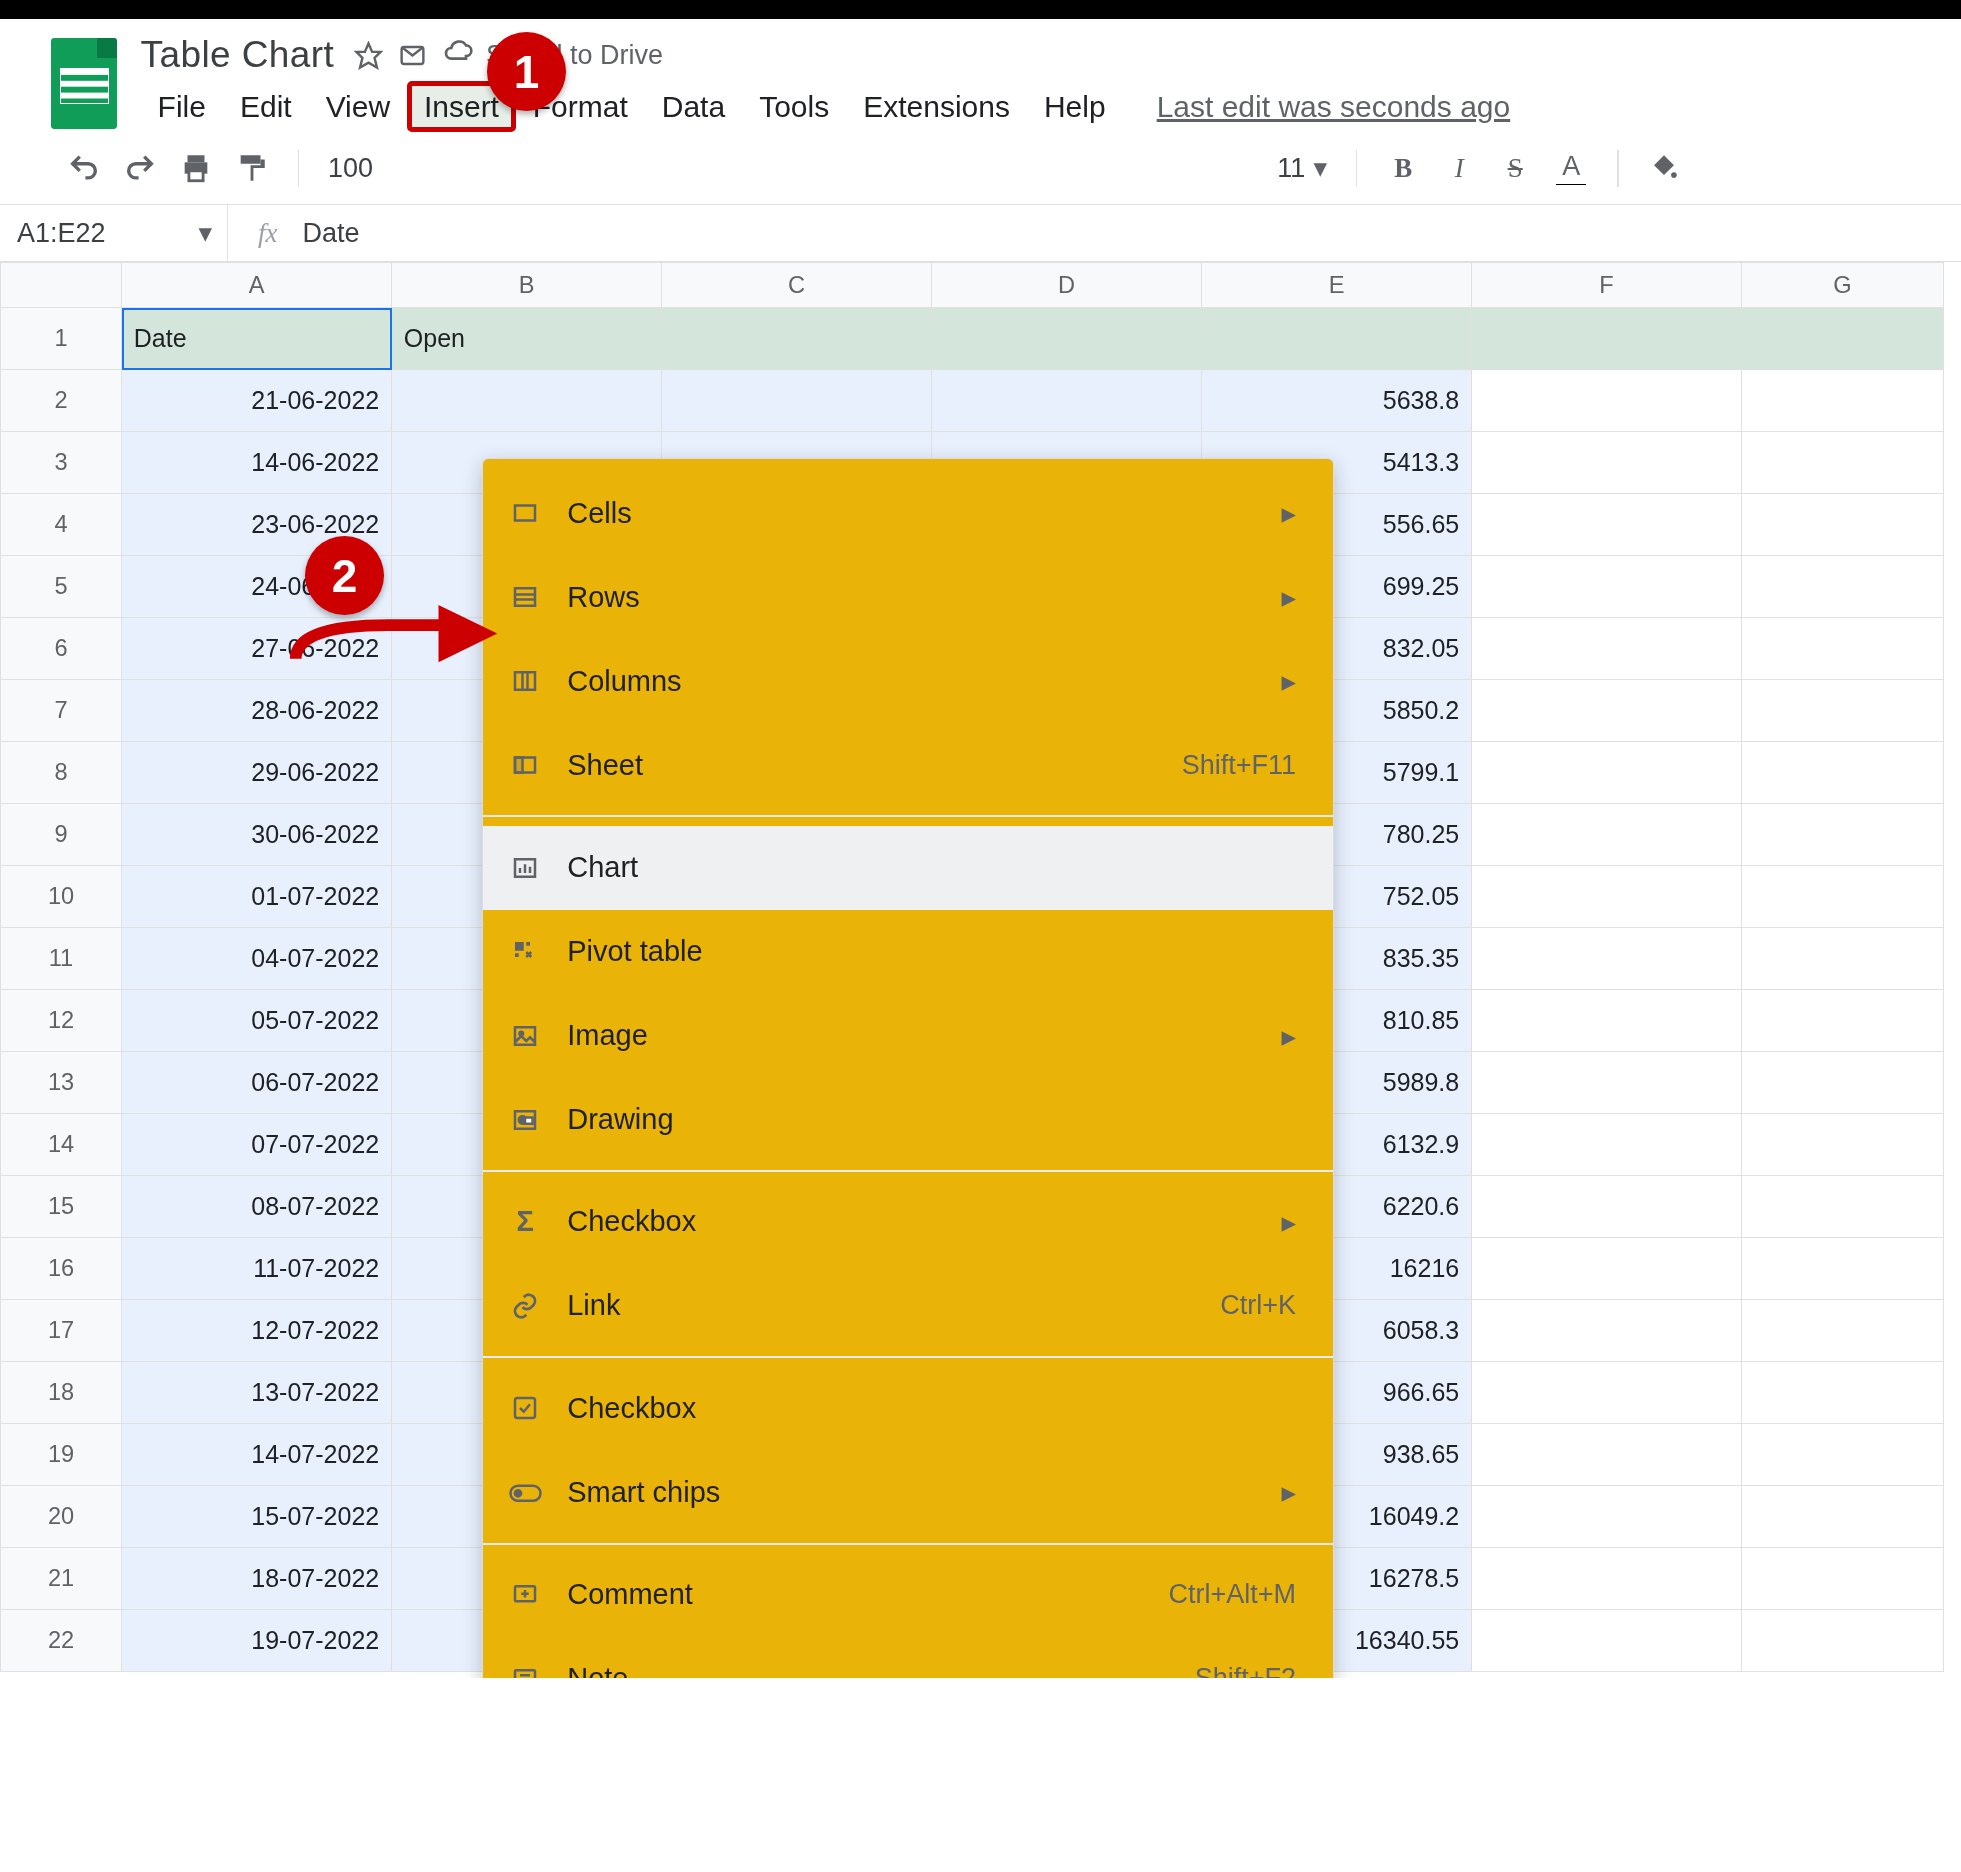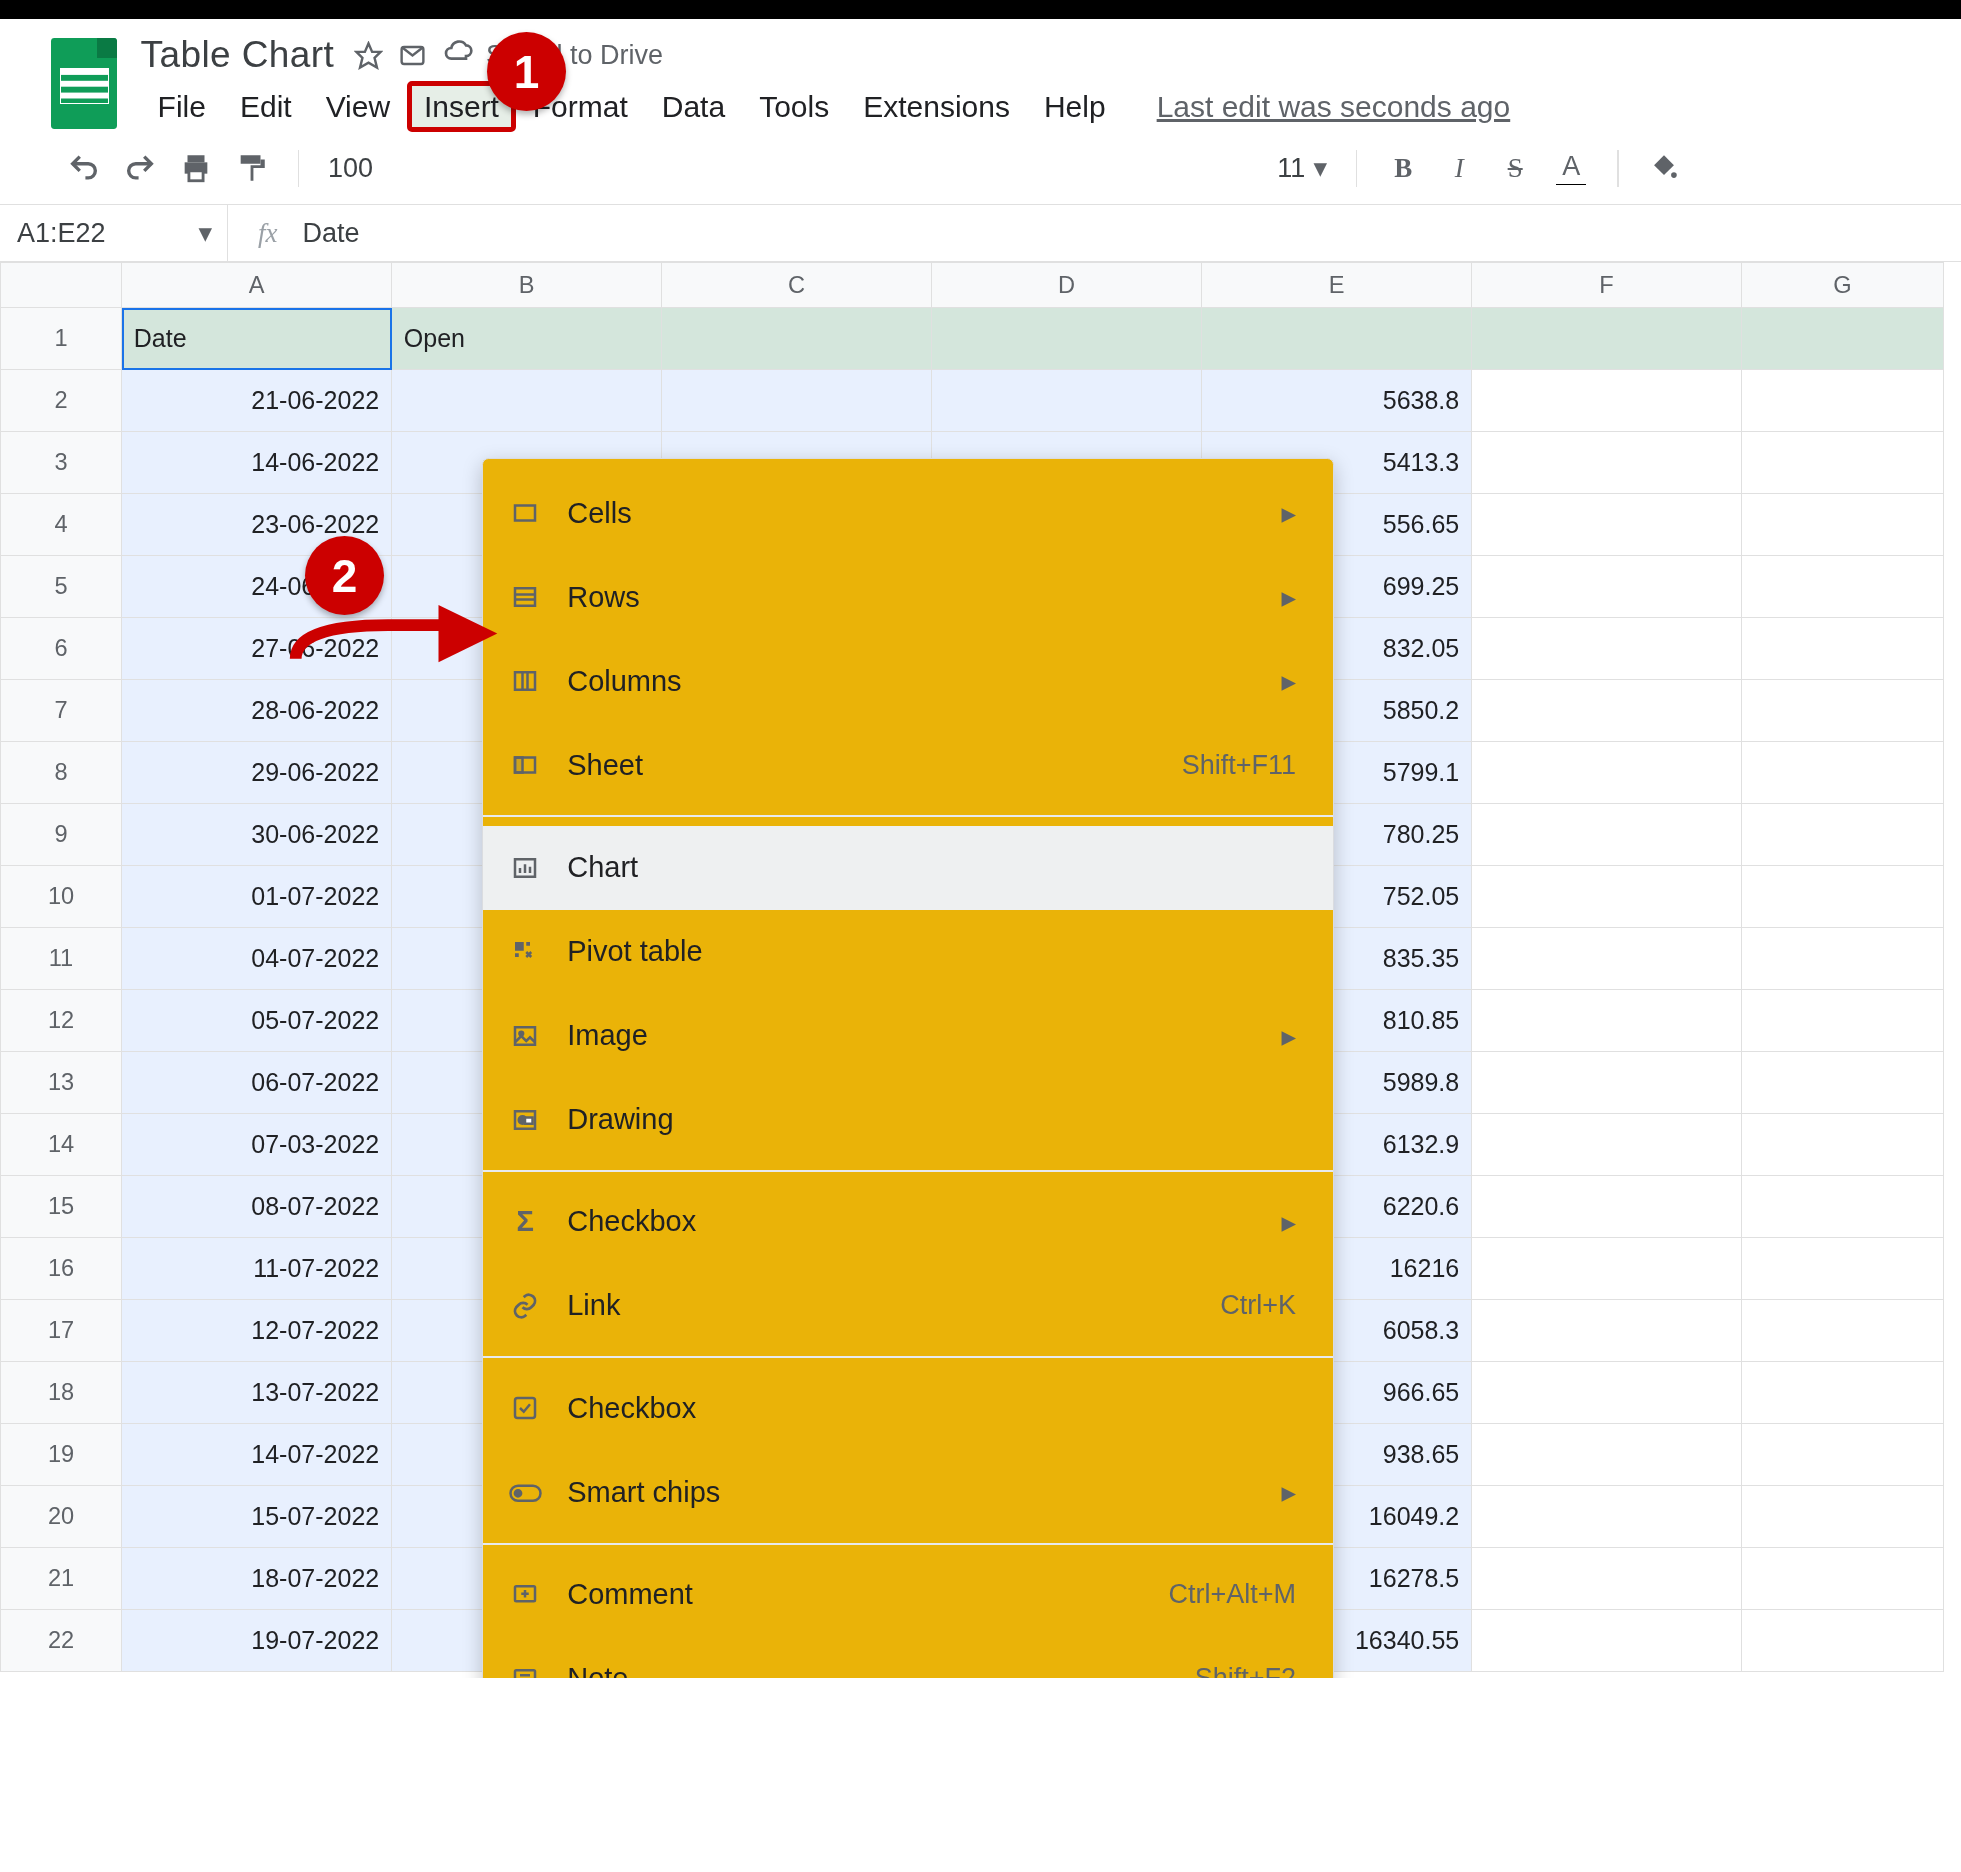--- a/index.html
+++ b/index.html
@@ -325,21 +325,21 @@
             <td class="cell right selwash" style="text-align: right;">06-07-2022</td>
             <td class="cell right selwash"></td>
             <td class="cell right selwash"></td>
             <td class="cell right selwash"></td>
             <td class="cell right selwash">5989.8</td>
             <td class="cell"></td>
             <td class="cell"></td>
           </tr>
           <tr>
             <th class="rowhdr">14</th>
-            <td class="cell right selwash" style="text-align: right;">07-03-2022</td>
+            <td class="cell right selwash" style="text-align: right;">07-07-2022</td>
             <td class="cell right selwash"></td>
             <td class="cell right selwash"></td>
             <td class="cell right selwash"></td>
             <td class="cell right selwash">6132.9</td>
             <td class="cell"></td>
             <td class="cell"></td>
           </tr>
           <tr>
             <th class="rowhdr">15</th>
             <td class="cell right selwash" style="text-align: right;">08-07-2022</td>

